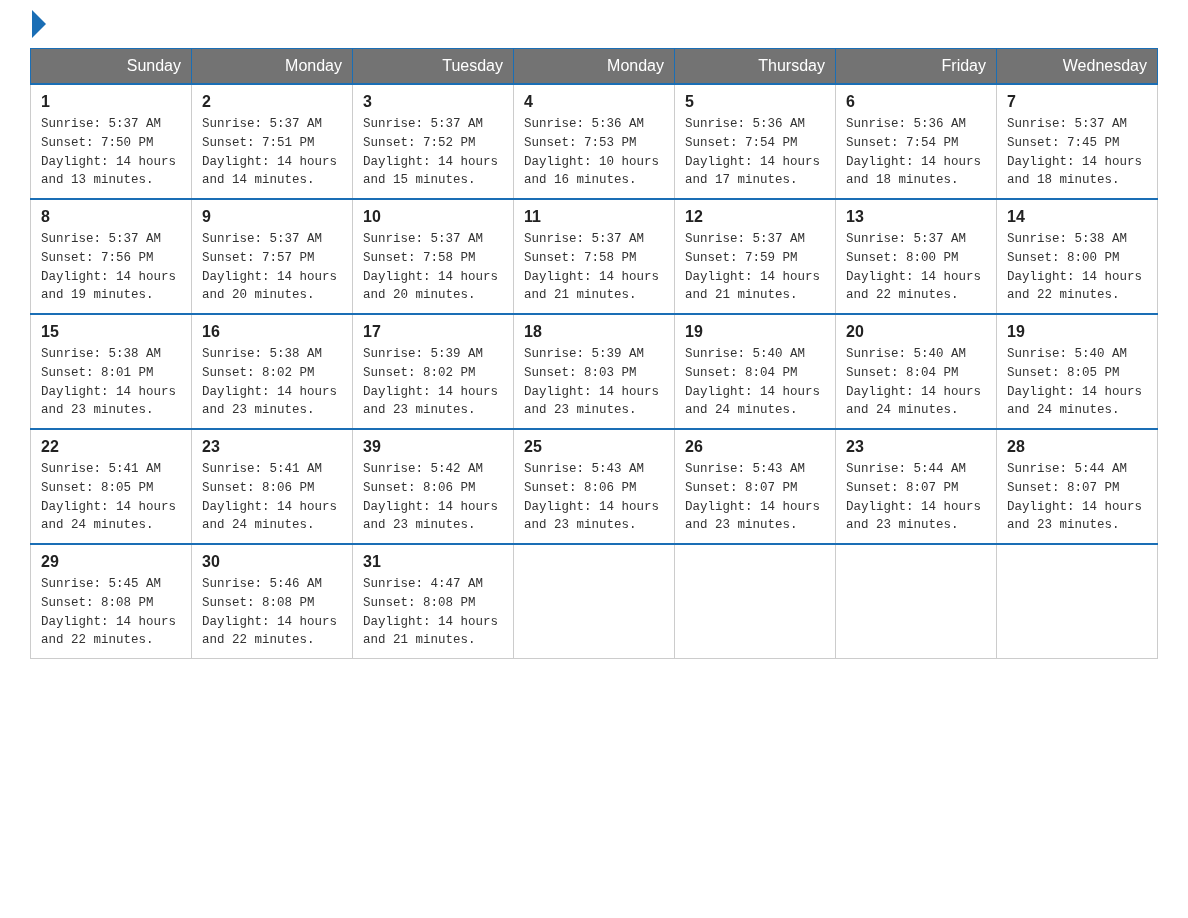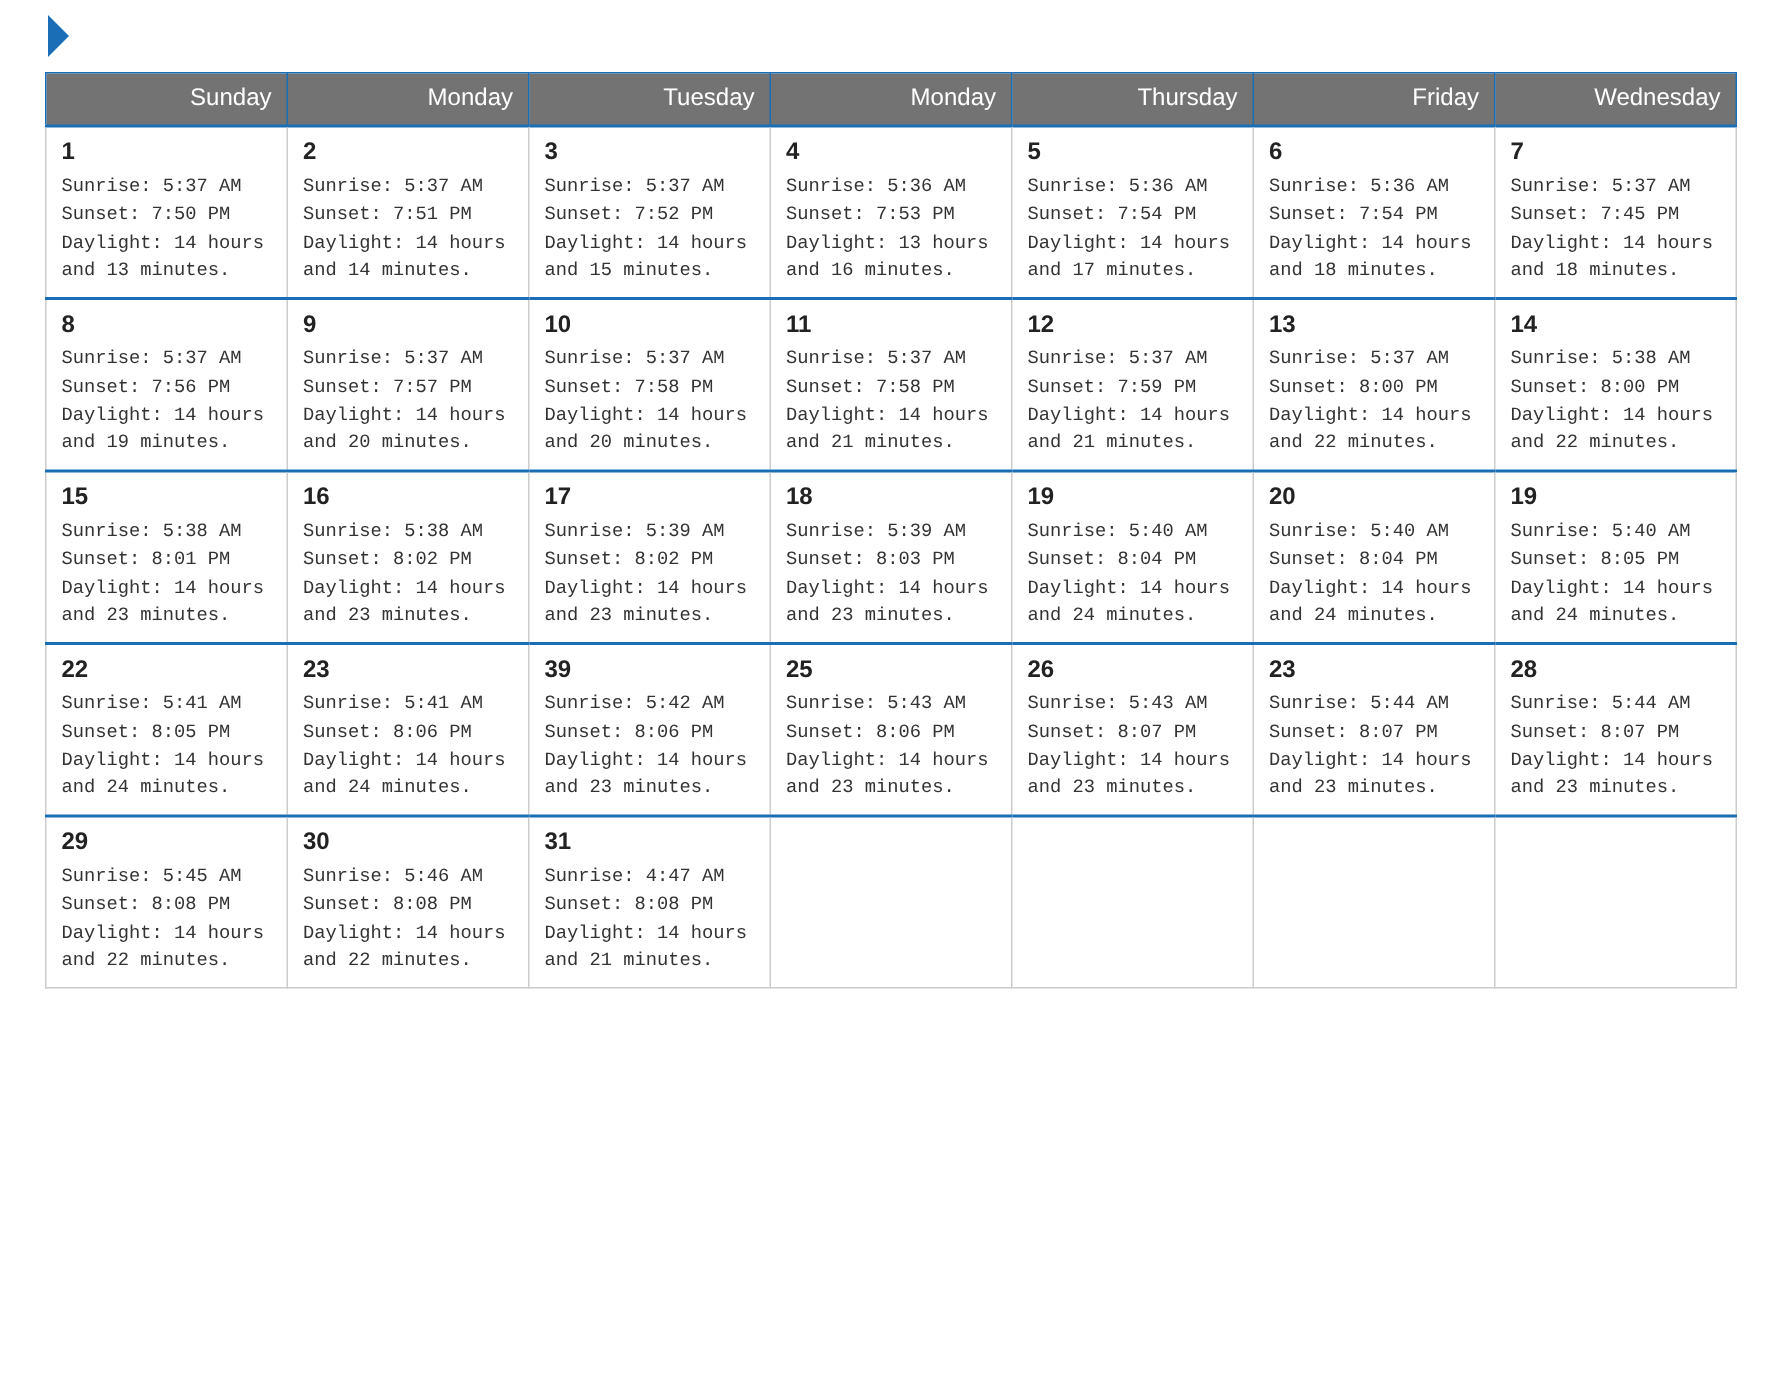--- a/index.html
+++ b/index.html
@@ -157,21 +157,21 @@
             <span>Sunrise: 5:37 AM</span><br>
             <span>Sunset: 7:52 PM</span><br>
             <span>Daylight: 14 hours and 15 minutes.</span>
           </div>
         </td>
         <td>
           <span class="day-number">4</span>
           <div class="day-info">
             <span>Sunrise: 5:36 AM</span><br>
             <span>Sunset: 7:53 PM</span><br>
-            <span>Daylight: 13 hours and 16 minutes.</span>
+            <span>Daylight: 10 hours and 16 minutes.</span>
           </div>
         </td>
         <td>
           <span class="day-number">5</span>
           <div class="day-info">
             <span>Sunrise: 5:36 AM</span><br>
             <span>Sunset: 7:54 PM</span><br>
             <span>Daylight: 14 hours and 17 minutes.</span>
           </div>
         </td>

